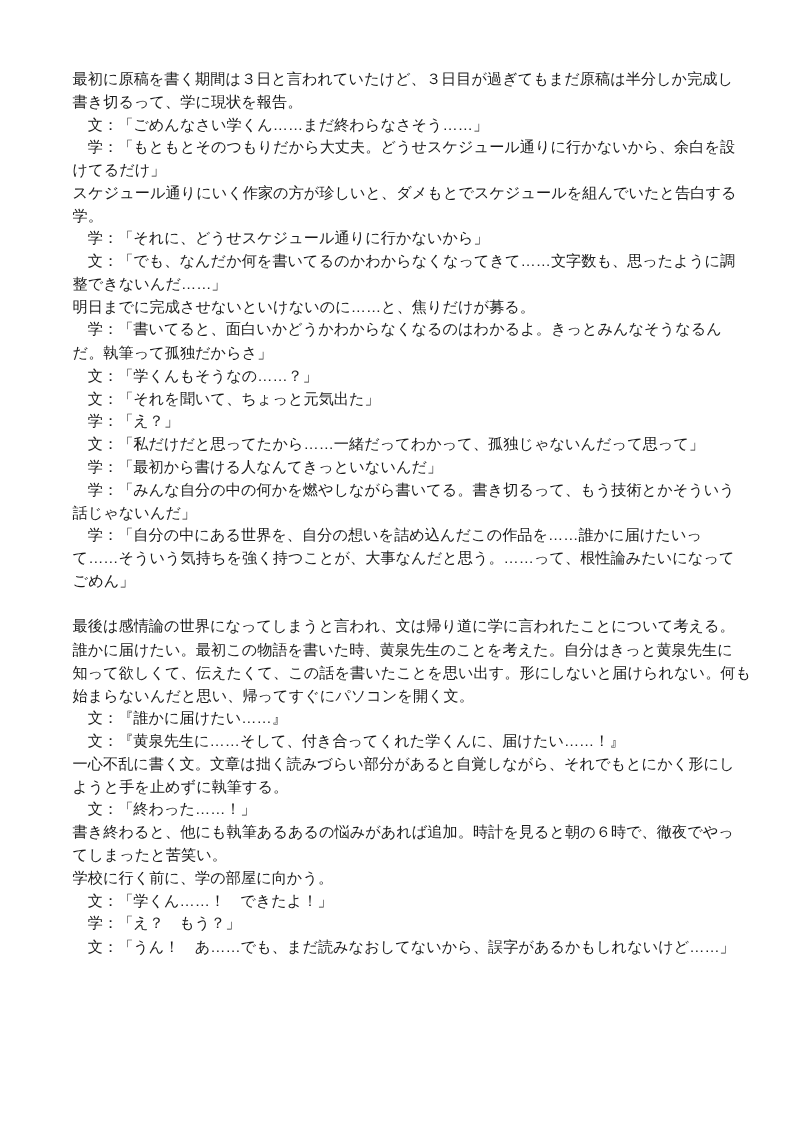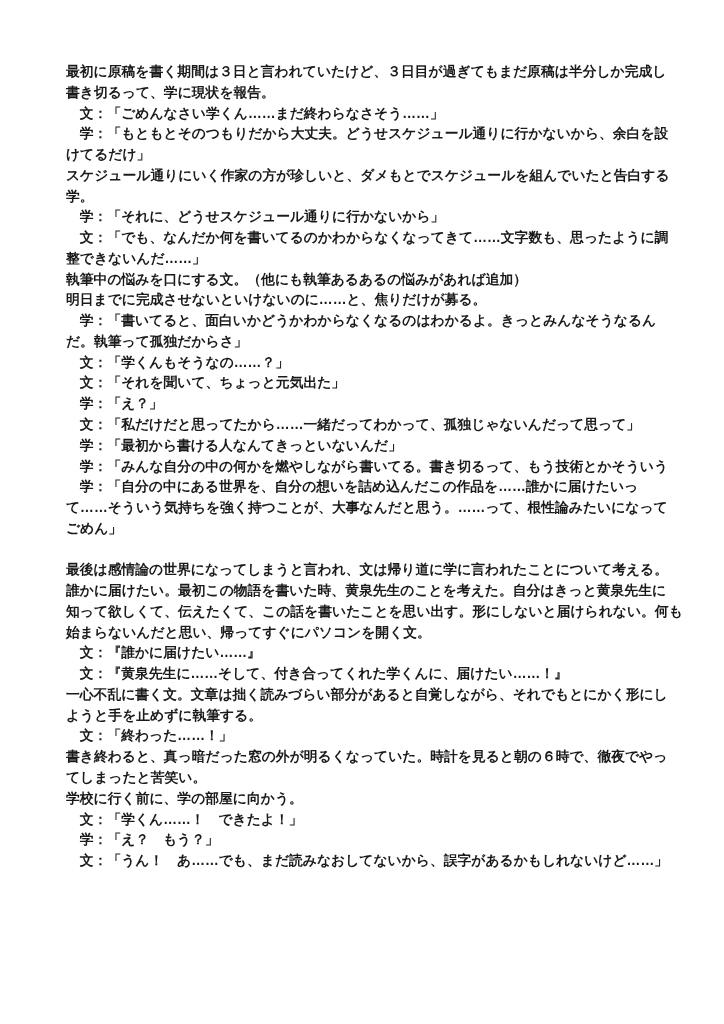--- a/index.html
+++ b/index.html
@@ -24,61 +24,60 @@
     top: 62px;
     width: 596px;
     color: #1a1a1a;
     font-size: 13.8px;
     line-height: 20.76px;
     letter-spacing: 0;
   }
   .line {
     white-space: pre;
     min-height: 20.76px;
-    font-weight: bold;
   }
 </style>
 </head>
 <body>
 
 <div class="page" style="background: rgb(255, 255, 255);">
   <div class="doc-text" style="color: rgb(26, 26, 26);">
       <div class="line">最初に原稿を書く期間は３日と言われていたけど、３日目が過ぎてもまだ原稿は半分しか完成し</div>
       <div class="line">書き切るって、学に現状を報告。</div>
       <div class="line">　文：「ごめんなさい学くん……まだ終わらなさそう……」</div>
       <div class="line">　学：「もともとそのつもりだから大丈夫。どうせスケジュール通りに行かないから、余白を設</div>
       <div class="line">けてるだけ」</div>
       <div class="line">スケジュール通りにいく作家の方が珍しいと、ダメもとでスケジュールを組んでいたと告白する</div>
       <div class="line">学。</div>
       <div class="line">　学：「それに、どうせスケジュール通りに行かないから」</div>
       <div class="line">　文：「でも、なんだか何を書いてるのかわからなくなってきて……文字数も、思ったように調</div>
       <div class="line">整できないんだ……」</div>
-      <div class="line">執筆中の悩みを口にする文。（他にも執筆あるあるの悩みがあれば追加）</div>
       <div class="line">明日までに完成させないといけないのに……と、焦りだけが募る。</div>
       <div class="line">　学：「書いてると、面白いかどうかわからなくなるのはわかるよ。きっとみんなそうなるん</div>
       <div class="line">だ。執筆って孤独だからさ」</div>
       <div class="line">　文：「学くんもそうなの……？」</div>
       <div class="line">　文：「それを聞いて、ちょっと元気出た」</div>
       <div class="line">　学：「え？」</div>
       <div class="line">　文：「私だけだと思ってたから……一緒だってわかって、孤独じゃないんだって思って」</div>
       <div class="line">　学：「最初から書ける人なんてきっといないんだ」</div>
       <div class="line">　学：「みんな自分の中の何かを燃やしながら書いてる。書き切るって、もう技術とかそういう</div>
+      <div class="line">話じゃないんだ」</div>
       <div class="line">　学：「自分の中にある世界を、自分の想いを詰め込んだこの作品を……誰かに届けたいっ</div>
       <div class="line">て……そういう気持ちを強く持つことが、大事なんだと思う。……って、根性論みたいになって</div>
       <div class="line">ごめん」</div>
       <div class="line"></div>
       <div class="line">最後は感情論の世界になってしまうと言われ、文は帰り道に学に言われたことについて考える。</div>
       <div class="line">誰かに届けたい。最初この物語を書いた時、黄泉先生のことを考えた。自分はきっと黄泉先生に</div>
       <div class="line">知って欲しくて、伝えたくて、この話を書いたことを思い出す。形にしないと届けられない。何も</div>
       <div class="line">始まらないんだと思い、帰ってすぐにパソコンを開く文。</div>
       <div class="line">　文：『誰かに届けたい……』</div>
       <div class="line">　文：『黄泉先生に……そして、付き合ってくれた学くんに、届けたい……！』</div>
       <div class="line">一心不乱に書く文。文章は拙く読みづらい部分があると自覚しながら、それでもとにかく形にし</div>
       <div class="line">ようと手を止めずに執筆する。</div>
       <div class="line">　文：「終わった……！」</div>
-      <div class="line">書き終わると、真っ暗だった窓の外が明るくなっていた。時計を見ると朝の６時で、徹夜でやっ</div>
+      <div class="line">書き終わると、他にも執筆あるあるの悩みがあれば追加。時計を見ると朝の６時で、徹夜でやっ</div>
       <div class="line">てしまったと苦笑い。</div>
       <div class="line">学校に行く前に、学の部屋に向かう。</div>
       <div class="line">　文：「学くん……！　できたよ！」</div>
       <div class="line">　学：「え？　もう？」</div>
       <div class="line">　文：「うん！　あ……でも、まだ読みなおしてないから、誤字があるかもしれないけど……」</div>
     </div>
 </div>
 
 </body></html>

